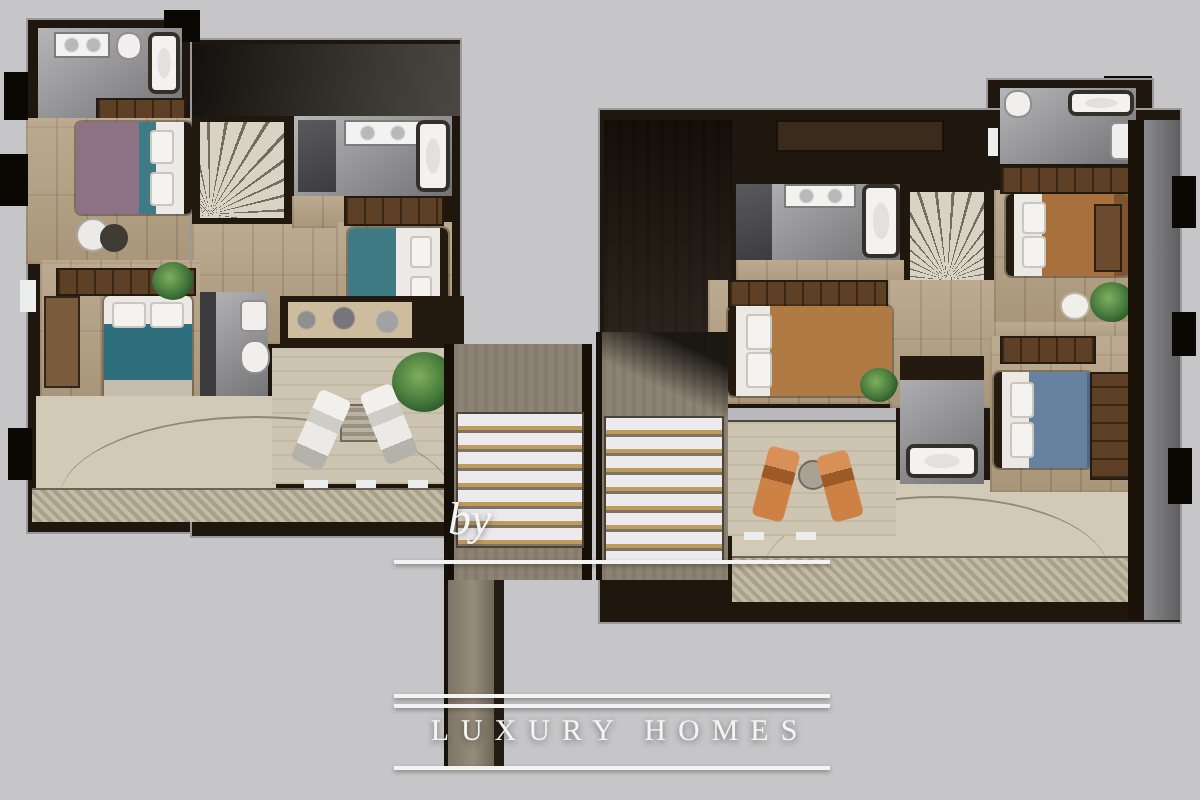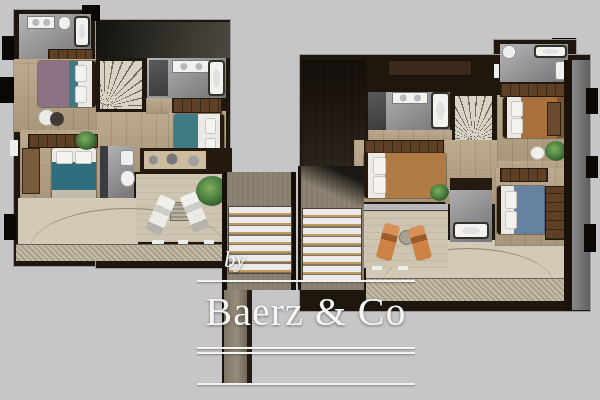--- a/index.html
+++ b/index.html
@@ -218,19 +218,19 @@
     <div class="a tab" style="left:288px;top:118px;width:12px;height:22px"></div>
     <div class="a tab" style="left:286px;top:186px;width:12px;height:28px"></div>
     <div class="a gap" style="left:196px;top:26px;width:5px;height:14px"></div>
     <div class="a gap" style="left:74px;top:228px;width:10px;height:4px"></div>
     <div class="a gap" style="left:100px;top:228px;width:10px;height:4px"></div>
   </div>
 
   <div class="a logo" style="left:197px;top:246px;width:218px;height:144px">
     <div class="a byword" style="left:27px;top:2px">by</div>
     <div class="a line" style="left:0;top:34px;width:218px"></div>
-    <div class="a brand" style="left:0;top:38px;width:218px;height:56px">Baerz &amp; Co</div>
     <div class="a line" style="left:0;top:101px;width:218px"></div>
     <div class="a line" style="left:0;top:106px;width:218px"></div>
+    <div class="a tagline" style="left:0;top:112px;width:218px">LUXURY HOMES</div>
     <div class="a line" style="left:0;top:137px;width:218px"></div>
   </div>
 
 </div>
 
 </body></html>

